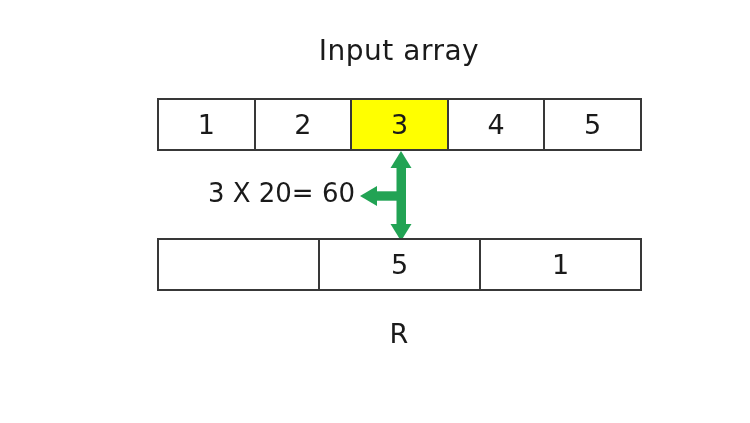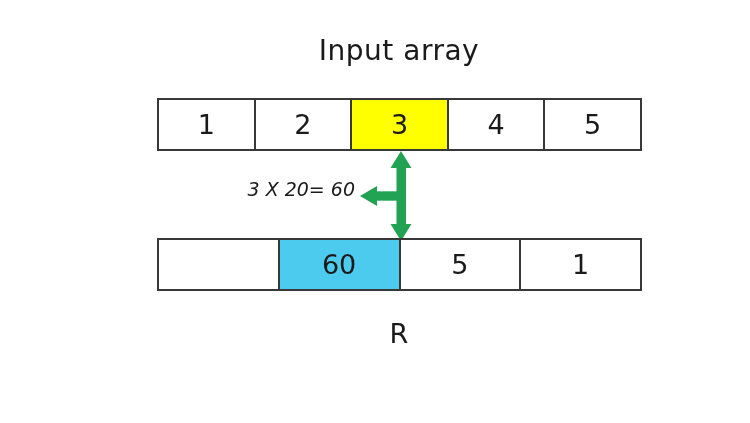--- a/index.html
+++ b/index.html
@@ -43,22 +43,21 @@
     border-left: 2px solid #383838;
     box-sizing: border-box;
   }
   .cell:first-child { border-left: none; }
   .annotation {
     position: absolute;
     top: 178px;
     left: 0;
     width: 331px;
     text-align: right;
-    font-size: 19px;
-    font-style: italic;
+    font-size: 26px;
   }
   .result-label {
     position: absolute;
     top: 318px;
     left: 0;
     width: 750px;
     text-align: center;
     font-size: 27px;
   }
   .arrow-layer {
@@ -92,20 +91,19 @@
       <rect x="372.5" y="164" width="9.5" height="62"></rect>
       <polygon points="377,151 366.5,168 387.5,168"></polygon>
       <polygon points="377,241 366.5,224 387.5,224"></polygon>
       <rect x="352" y="191.3" width="26" height="9.4"></rect>
       <polygon points="336,196 353,186 353,206"></polygon>
     </g>
   </svg>
 
   <div class="array array-bottom">
     <div class="cell"></div>
-    <div class="cell" style="background: rgb(76, 203, 239);">60</div>
     <div class="cell">5</div>
     <div class="cell">1</div>
   </div>
 
   <div class="result-label">R</div>
 
 </div>
 
 </body></html>

